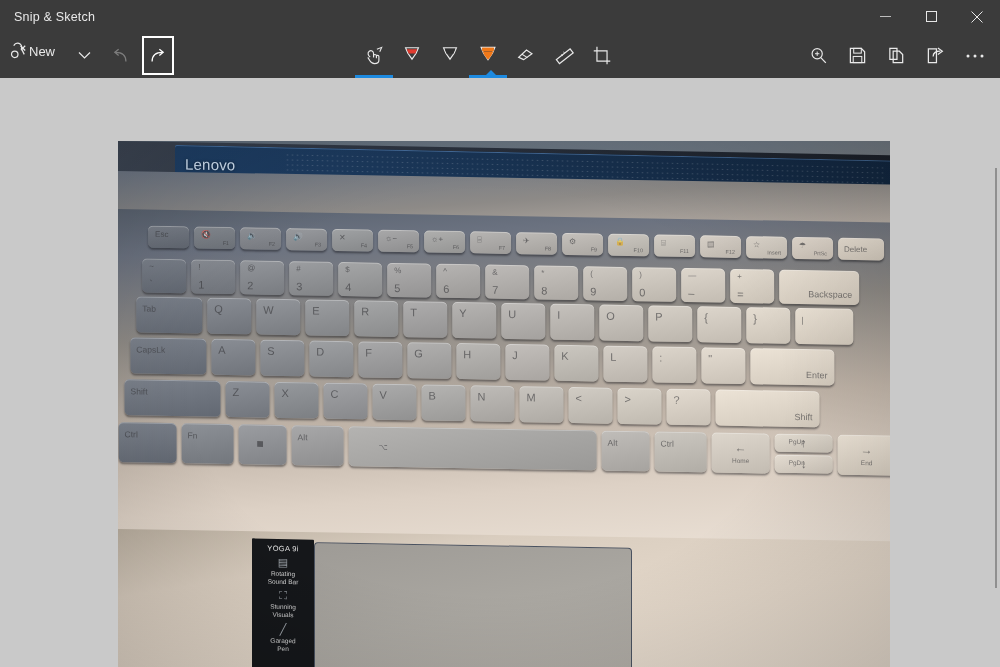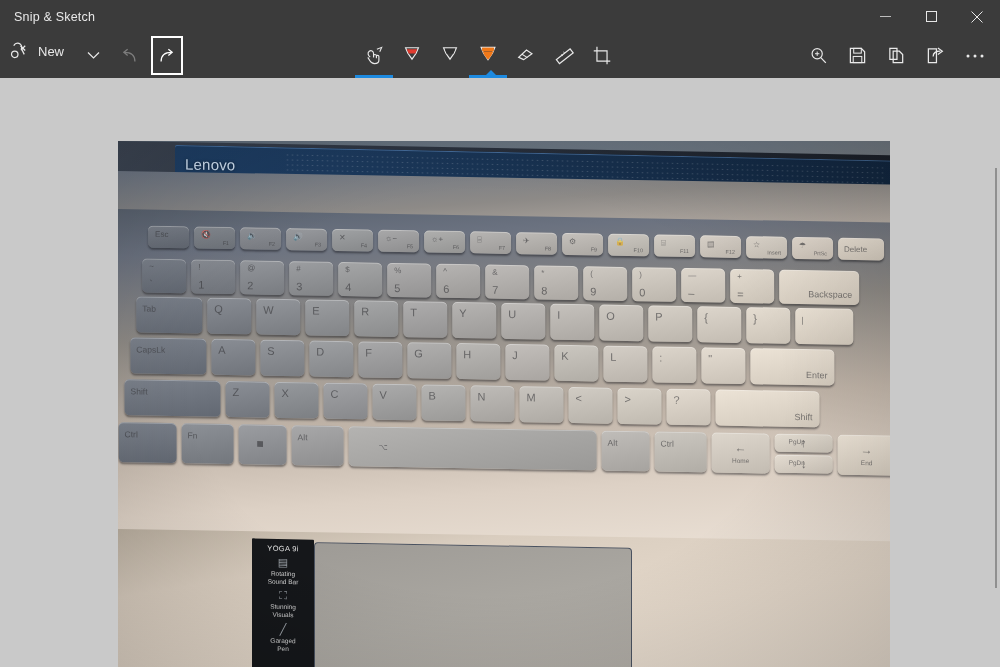--- a/index.html
+++ b/index.html
@@ -35,21 +35,21 @@
     width: 1000px; height: 45px;
     background: #3b3b3b;
     display: flex; align-items: center;
   }
   .tb-left { display: flex; align-items: center; height: 45px; }
   .tb-btn {
     height: 45px; display: flex; align-items: center; justify-content: center;
     color: #e9e9e9; position: relative;
   }
   .tb-new {
-    padding: 0 12px 8px 10px; gap: 9px;
+    padding: 0 12px 8px 10px; gap: 0;
     font-size: 13px;
   }
   .tb-caret { width: 34px; }
   .tb-icon { width: 38px; }
   .tb-icon.disabled { color: #7d7d7d; }
   .tb-icon.boxed::after {
     content: ""; position: absolute;
     left: 3px; top: 3px; right: 3px; bottom: 3px;
     border: 2px solid #ffffff;
   }

